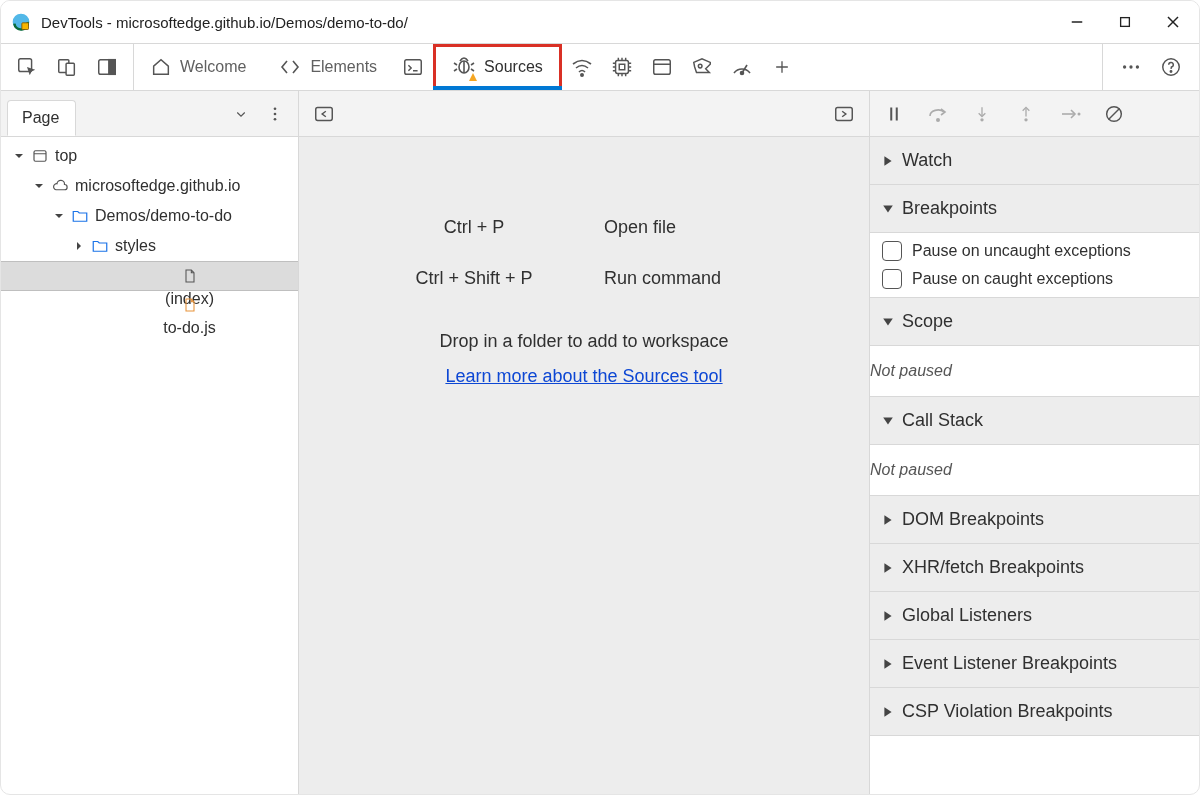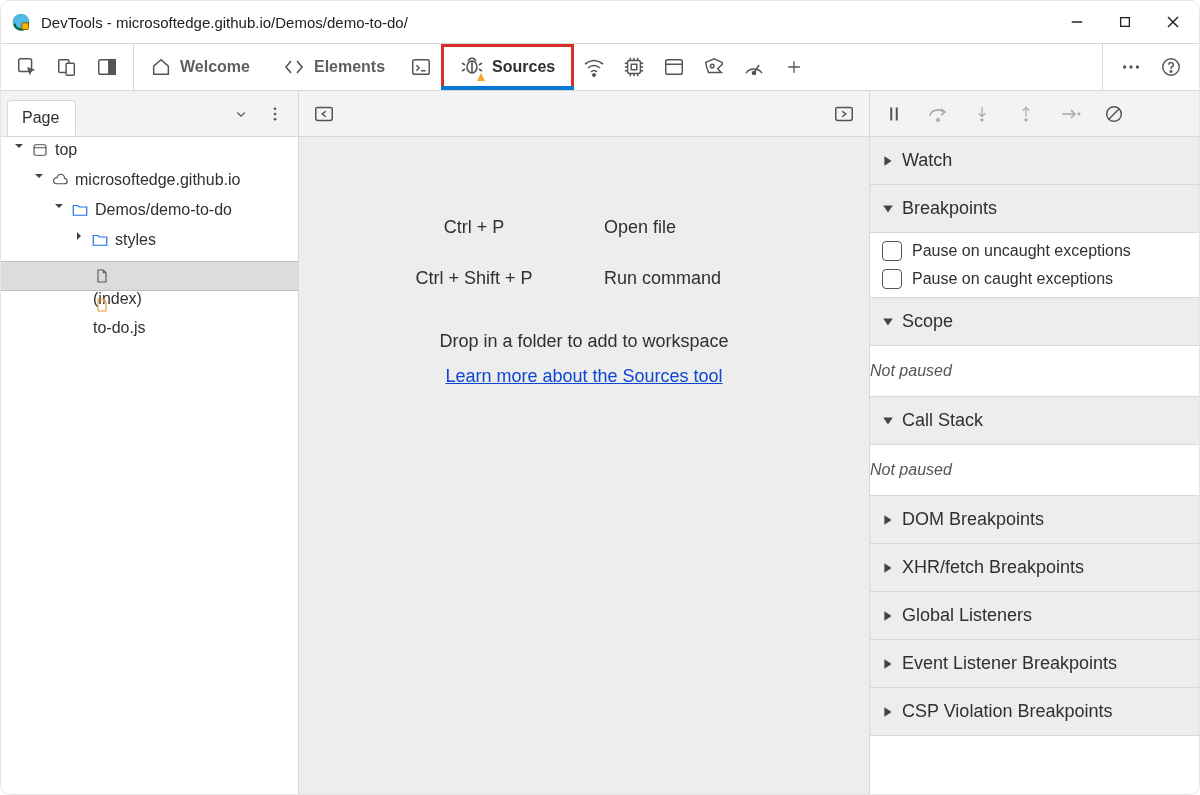--- a/index.html
+++ b/index.html
@@ -57,21 +57,20 @@
     padding:0 6px;
     border-right:1px solid var(--border);
   }
   .tabgroup-main { display:flex; align-items:center; height:100%; flex:1; }
   .tool-btn { width:40px; height:48px; display:flex; align-items:center; justify-content:center; color:var(--muted); }
   .maintab {
     display:flex; align-items:center; gap:8px;
     height:100%; padding:0 16px;
     color:var(--muted);
     font-size:16px;
-    font-weight:bold;
   }
   .maintab.active {
     color: var(--text);
     border:3px solid var(--red);
     position:relative;
   }
   .maintab.active::after {
     content:"";
     position:absolute; left:-3px; right:-3px; bottom:-3px;
     height:4px; background:var(--highlight);
@@ -99,21 +98,21 @@
     background:#fff; height:36px; padding:0 16px 0 14px;
     display:flex; align-items:center;
     border:1px solid var(--border);
     border-bottom-color:#fff;
     border-radius:4px 4px 0 0;
     font-size:16px;
     margin-top:9px;
   }
   .flex-spacer { flex:1; }
   .tree { flex:1; padding:4px 0; font-size:16px; overflow:auto; }
-  .tree-row { display:flex; align-items:flex-start; gap:6px; height:30px; padding-right:12px; white-space:nowrap; }
+  .tree-row { display:flex; align-items:center; gap:6px; height:30px; padding-right:12px; white-space:nowrap; }
   .tree-row .arrow { width:12px; display:flex; justify-content:center; }
   .tree-row .arrow svg { width:10px; height:10px; }
   .lvl0 { padding-left:12px; }
   .lvl1 { padding-left:32px; }
   .lvl2 { padding-left:52px; }
   .lvl3 { padding-left:72px; }
   .lvl4 { padding-left:92px;flex-direction:column; }
   .tree-row.selected { background:var(--tree-sel); border-top:1px solid var(--tree-sel-border); border-bottom:1px solid var(--tree-sel-border); }
   .tree-icon { width:18px; height:18px; display:flex; align-items:center; justify-content:center; }
 

